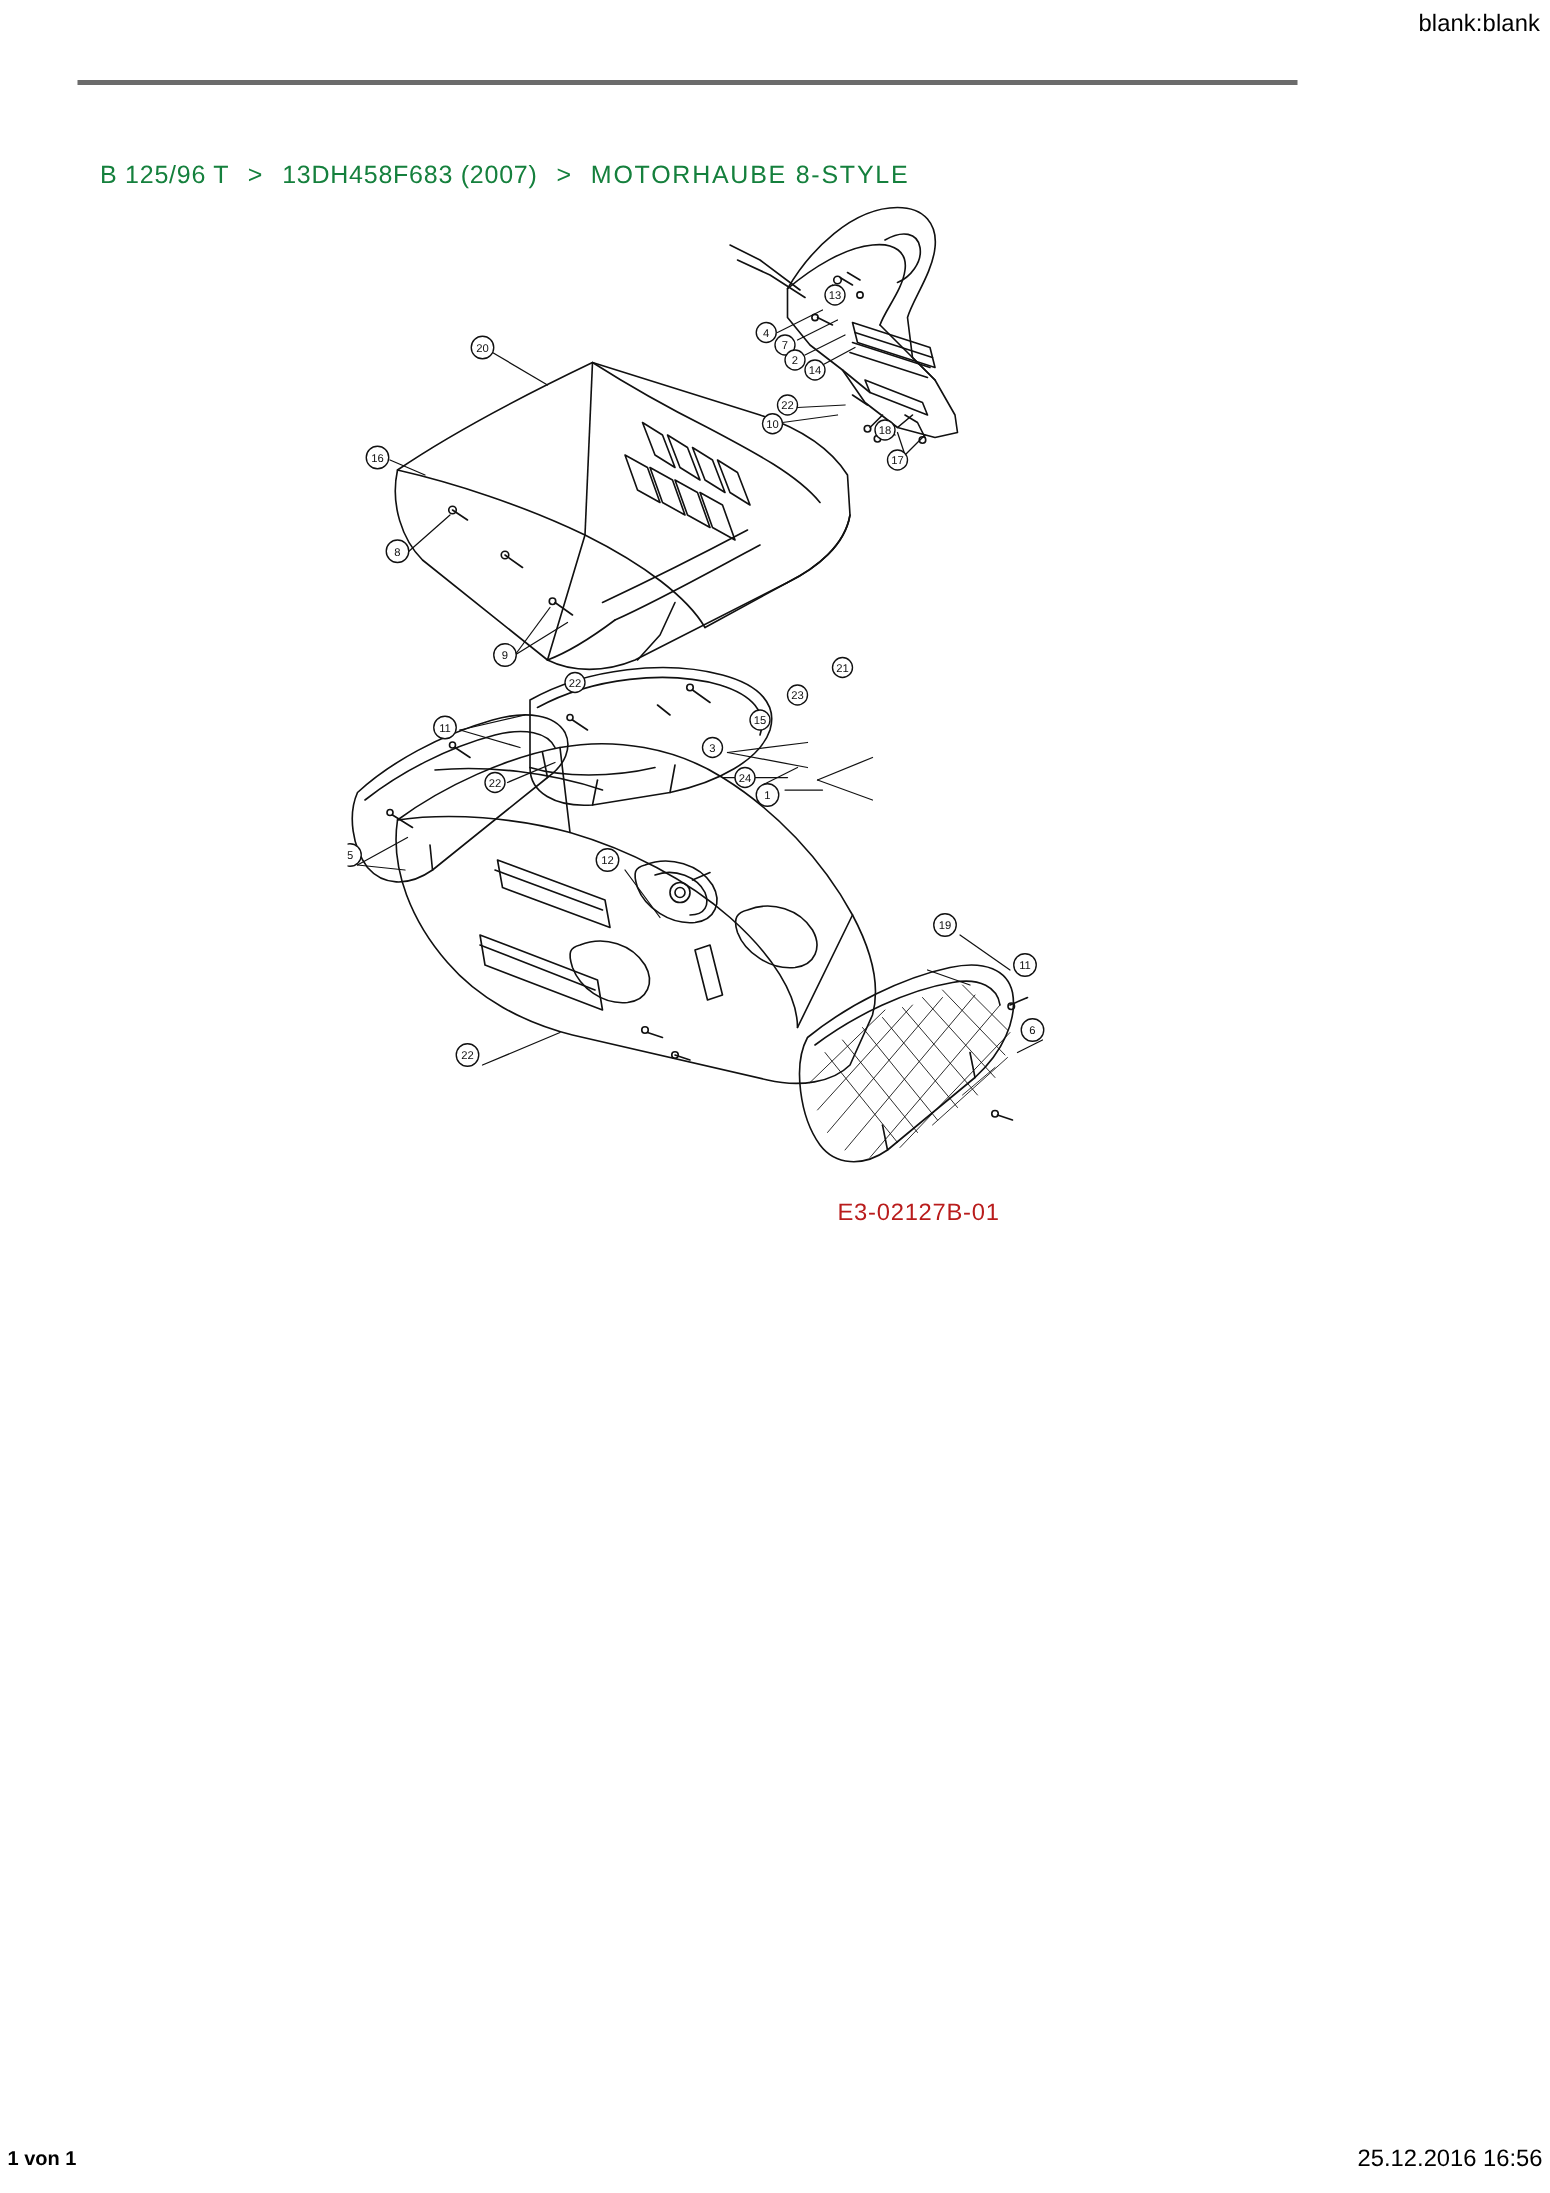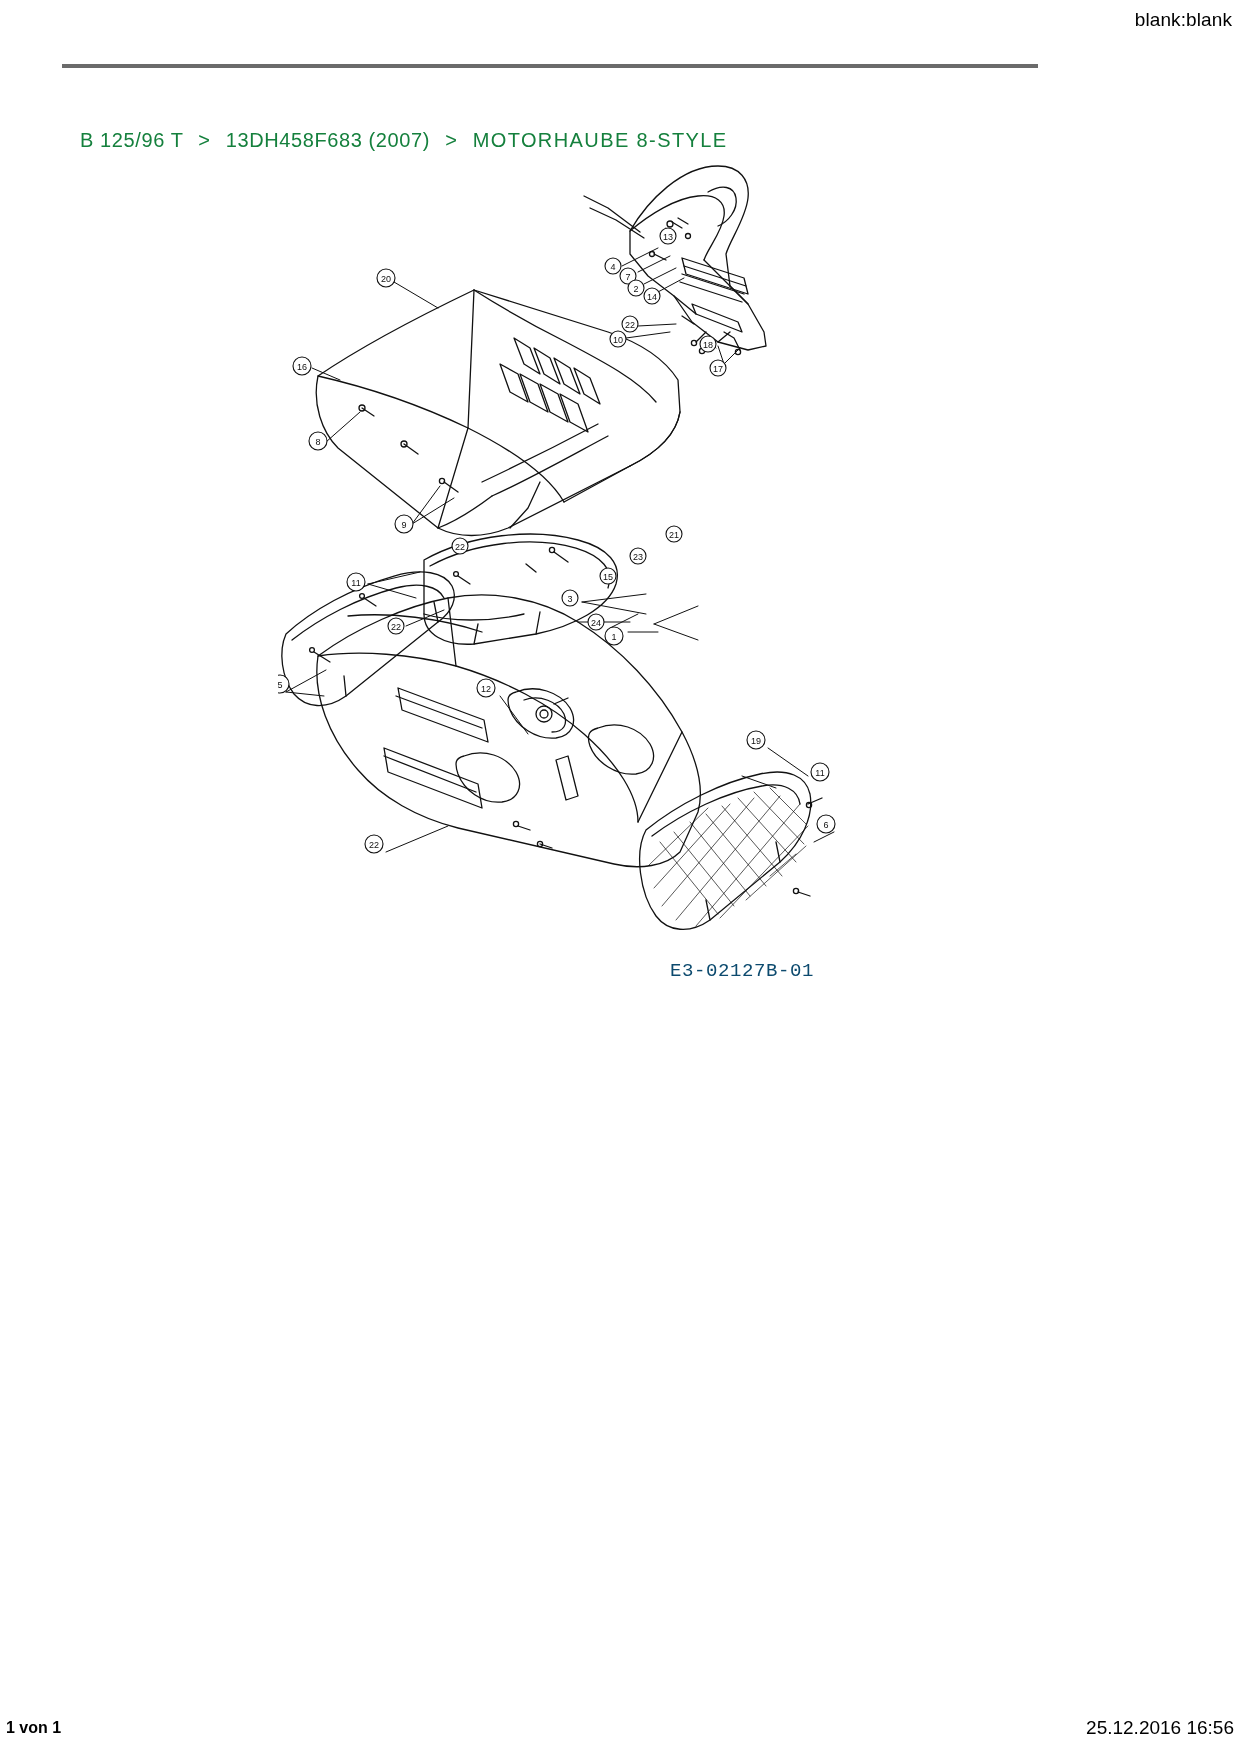--- a/index.html
+++ b/index.html
@@ -92,24 +92,24 @@
     height: 900px;
   }
   .diagram-wrap svg {
     display: block;
   }
 
   .diagram-code {
     position: absolute;
     top: 960px;
     left: 670px;
-    font-family: Liberation Mono, monospace;
+    font-family: Liberation Sans, sans-serif;
     font-size: 19px;
     letter-spacing: 0.6px;
-    color: #0c4a6e;
+    color: #b91c1c;
   }
 </style>
 </head>
 <body>
 
 <div class="print-header">
   <span class="url-text">blank:blank</span>
 </div>
 
 <div class="rule"></div>

